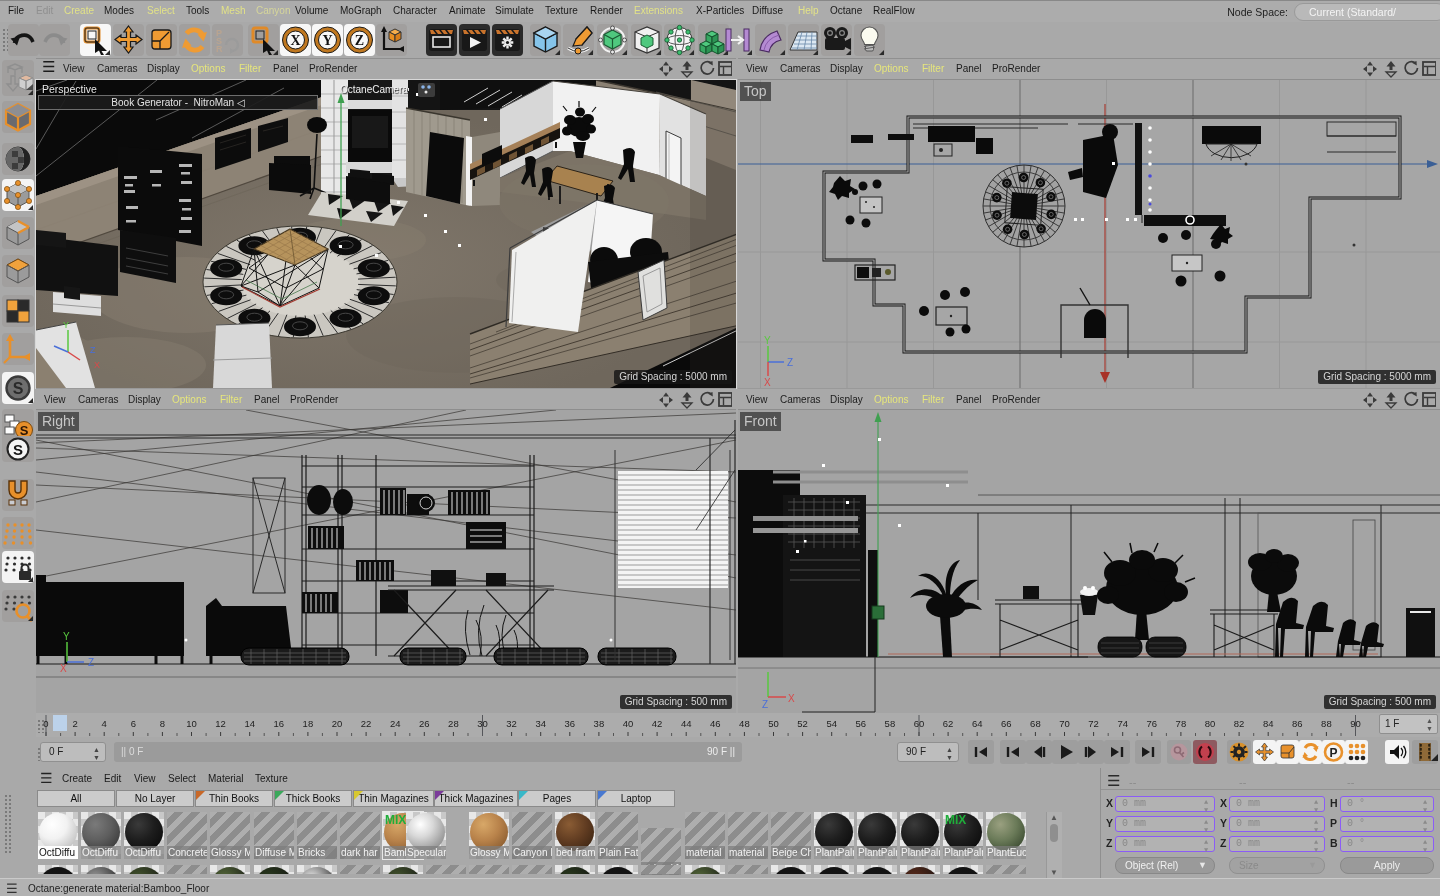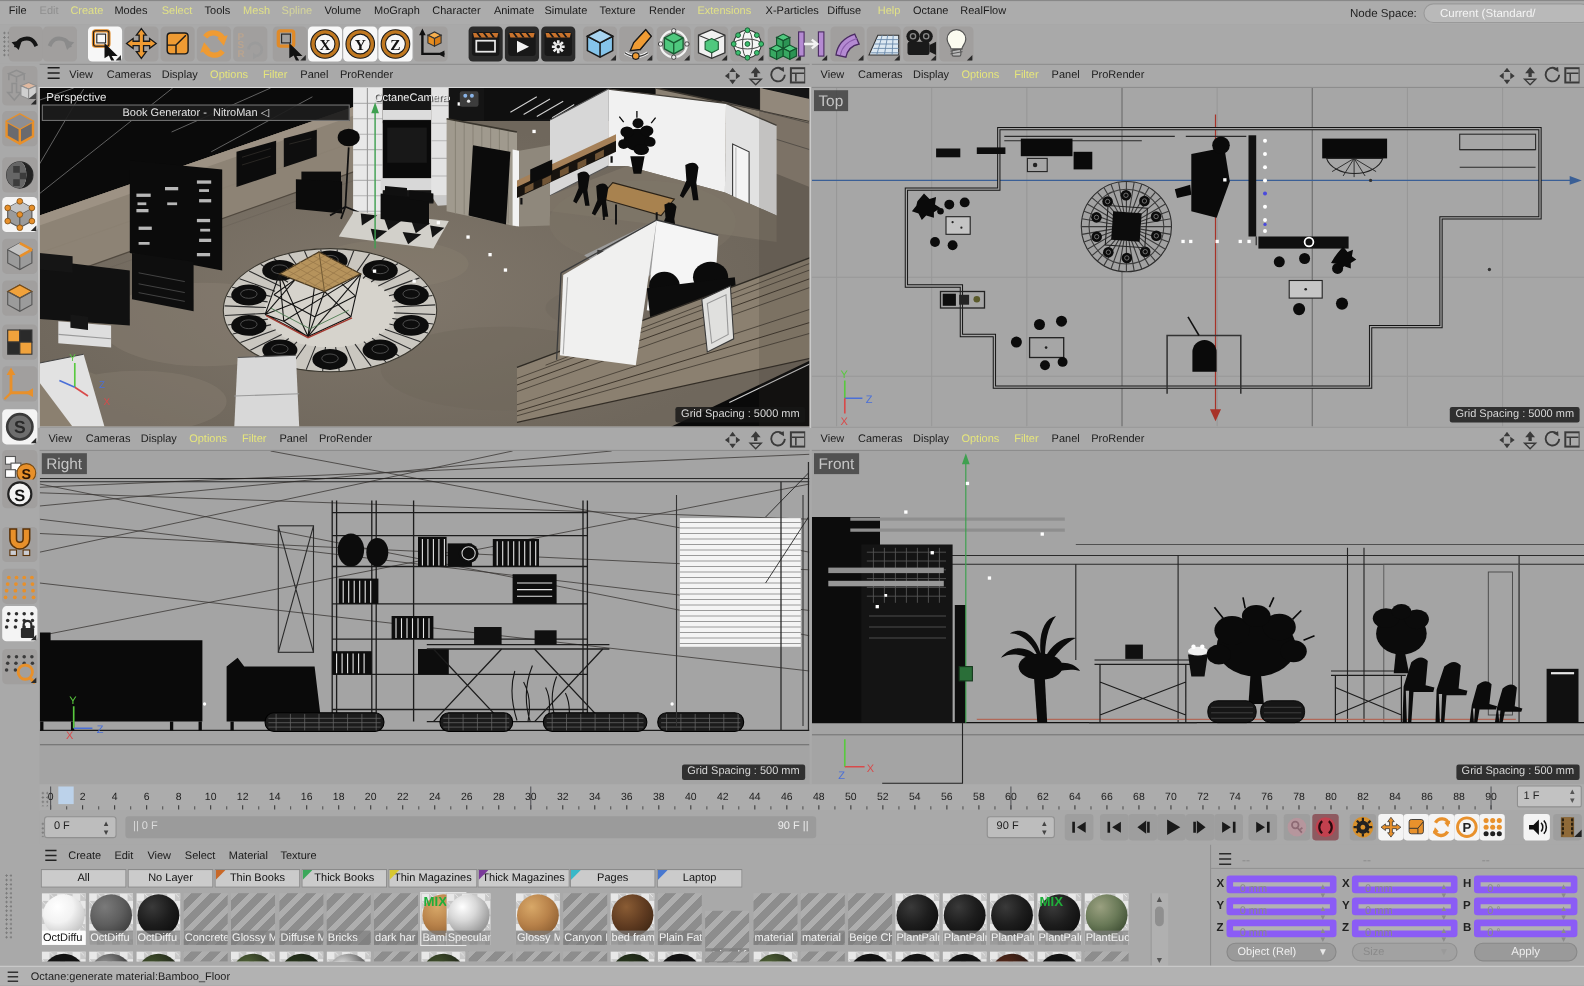--- a/index.html
+++ b/index.html
@@ -43,37 +43,37 @@
 #mattabs{position:absolute;left:36px;top:22px;width:1064px;height:20px;}
 .tab{position:absolute;top:0;height:17px;background:#cbcbcb;border:1px solid #8a8a8a;box-sizing:border-box;text-align:center;font-size:10px;color:#111;line-height:16px;overflow:hidden;}
 .cells{position:absolute;left:36px;top:44px;height:66px;}
 .cell{position:absolute;width:40px;height:47px;background:#b5b5b5;overflow:hidden;}
 .cell .lab{position:absolute;left:0;bottom:0;width:100%;height:13px;background:rgba(125,125,125,.72);color:#f2f2f2;font-size:10px;line-height:13px;padding-left:1px;box-sizing:border-box;white-space:nowrap;}
 .hatch{background:repeating-linear-gradient(135deg,#aeaeae 0 5px,#8d8d8d 5px 12px);}
 .mix{position:absolute;left:2px;top:1px;color:#1fae3a;font-weight:bold;font-size:12px;}
 
 #coords{left:1100px;top:768px;width:340px;height:110px;background:#a9a9a9;border-left:1px solid #8f8f8f;box-sizing:border-box;}
 #coords .lbl{position:absolute;font-size:10.5px;font-weight:bold;color:#222;}
-.cinput{position:absolute;height:16px;background:#b2b2b2;border:6px solid #8b5cf6;border-radius:3px;color:#898989;font-size:10px;line-height:14px;padding-left:6px;box-sizing:border-box;}
+.cinput{position:absolute;height:16px;background:#b2b2b2;border:1px solid #8b5cf6;border-radius:3px;color:#898989;font-size:10px;line-height:14px;padding-left:6px;box-sizing:border-box;font-family:Liberation Mono, monospace;}
 .spin{position:absolute;width:8px;font-size:7px;color:#8a8a8a;line-height:8px;}
 
 #status{left:0;top:878px;width:1440px;height:18px;background:#b2b2b2;border-top:1px solid #cacaca;box-sizing:border-box;font-size:10px;color:#1d1d1d;}
 </style>
 </head>
 <body>
 <div id="root">
   <div id="menubar" class="abs">
     <span class="mi" style="left:8px">File</span>
     <span class="mi dis" style="left:36px">Edit</span>
     <span class="mi yel" style="left:64px">Create</span>
     <span class="mi" style="left:104px">Modes</span>
     <span class="mi yel" style="left:147px">Select</span>
     <span class="mi" style="left:186px">Tools</span>
     <span class="mi yel" style="left:221px">Mesh</span>
-    <span class="mi dimyel" style="left:256px">Spline</span>
+    <span class="mi dimyel" style="left:256px">Canyon</span>
     <span class="mi" style="left:295px">Volume</span>
     <span class="mi" style="left:340px">MoGraph</span>
     <span class="mi" style="left:393px">Character</span>
     <span class="mi" style="left:449px">Animate</span>
     <span class="mi" style="left:495px">Simulate</span>
     <span class="mi" style="left:545px">Texture</span>
     <span class="mi" style="left:590px">Render</span>
     <span class="mi yel" style="left:634px">Extensions</span>
     <span class="mi" style="left:696px">X-Particles</span>
     <span class="mi" style="left:752px">Diffuse</span>

